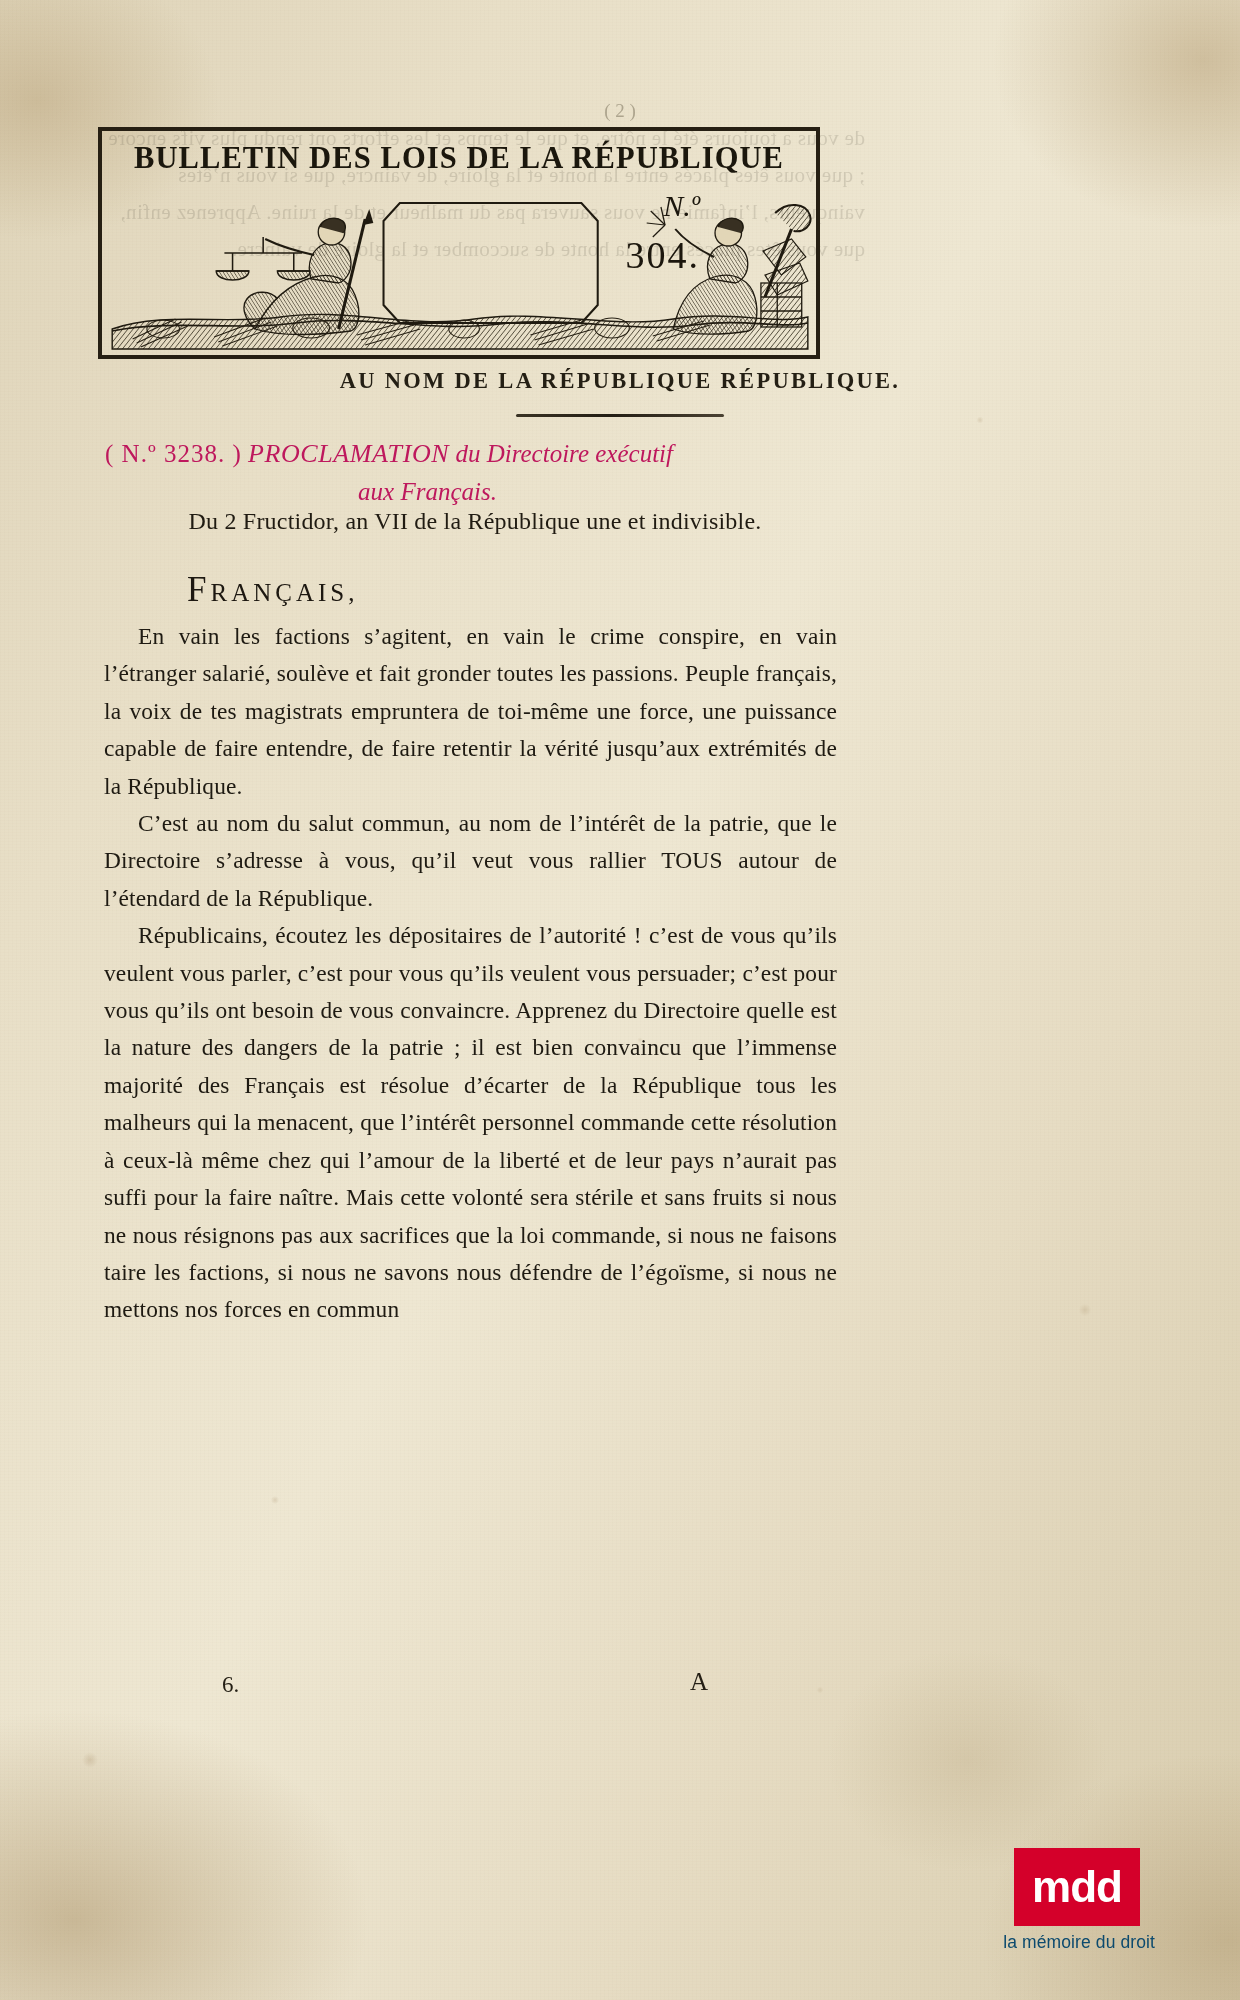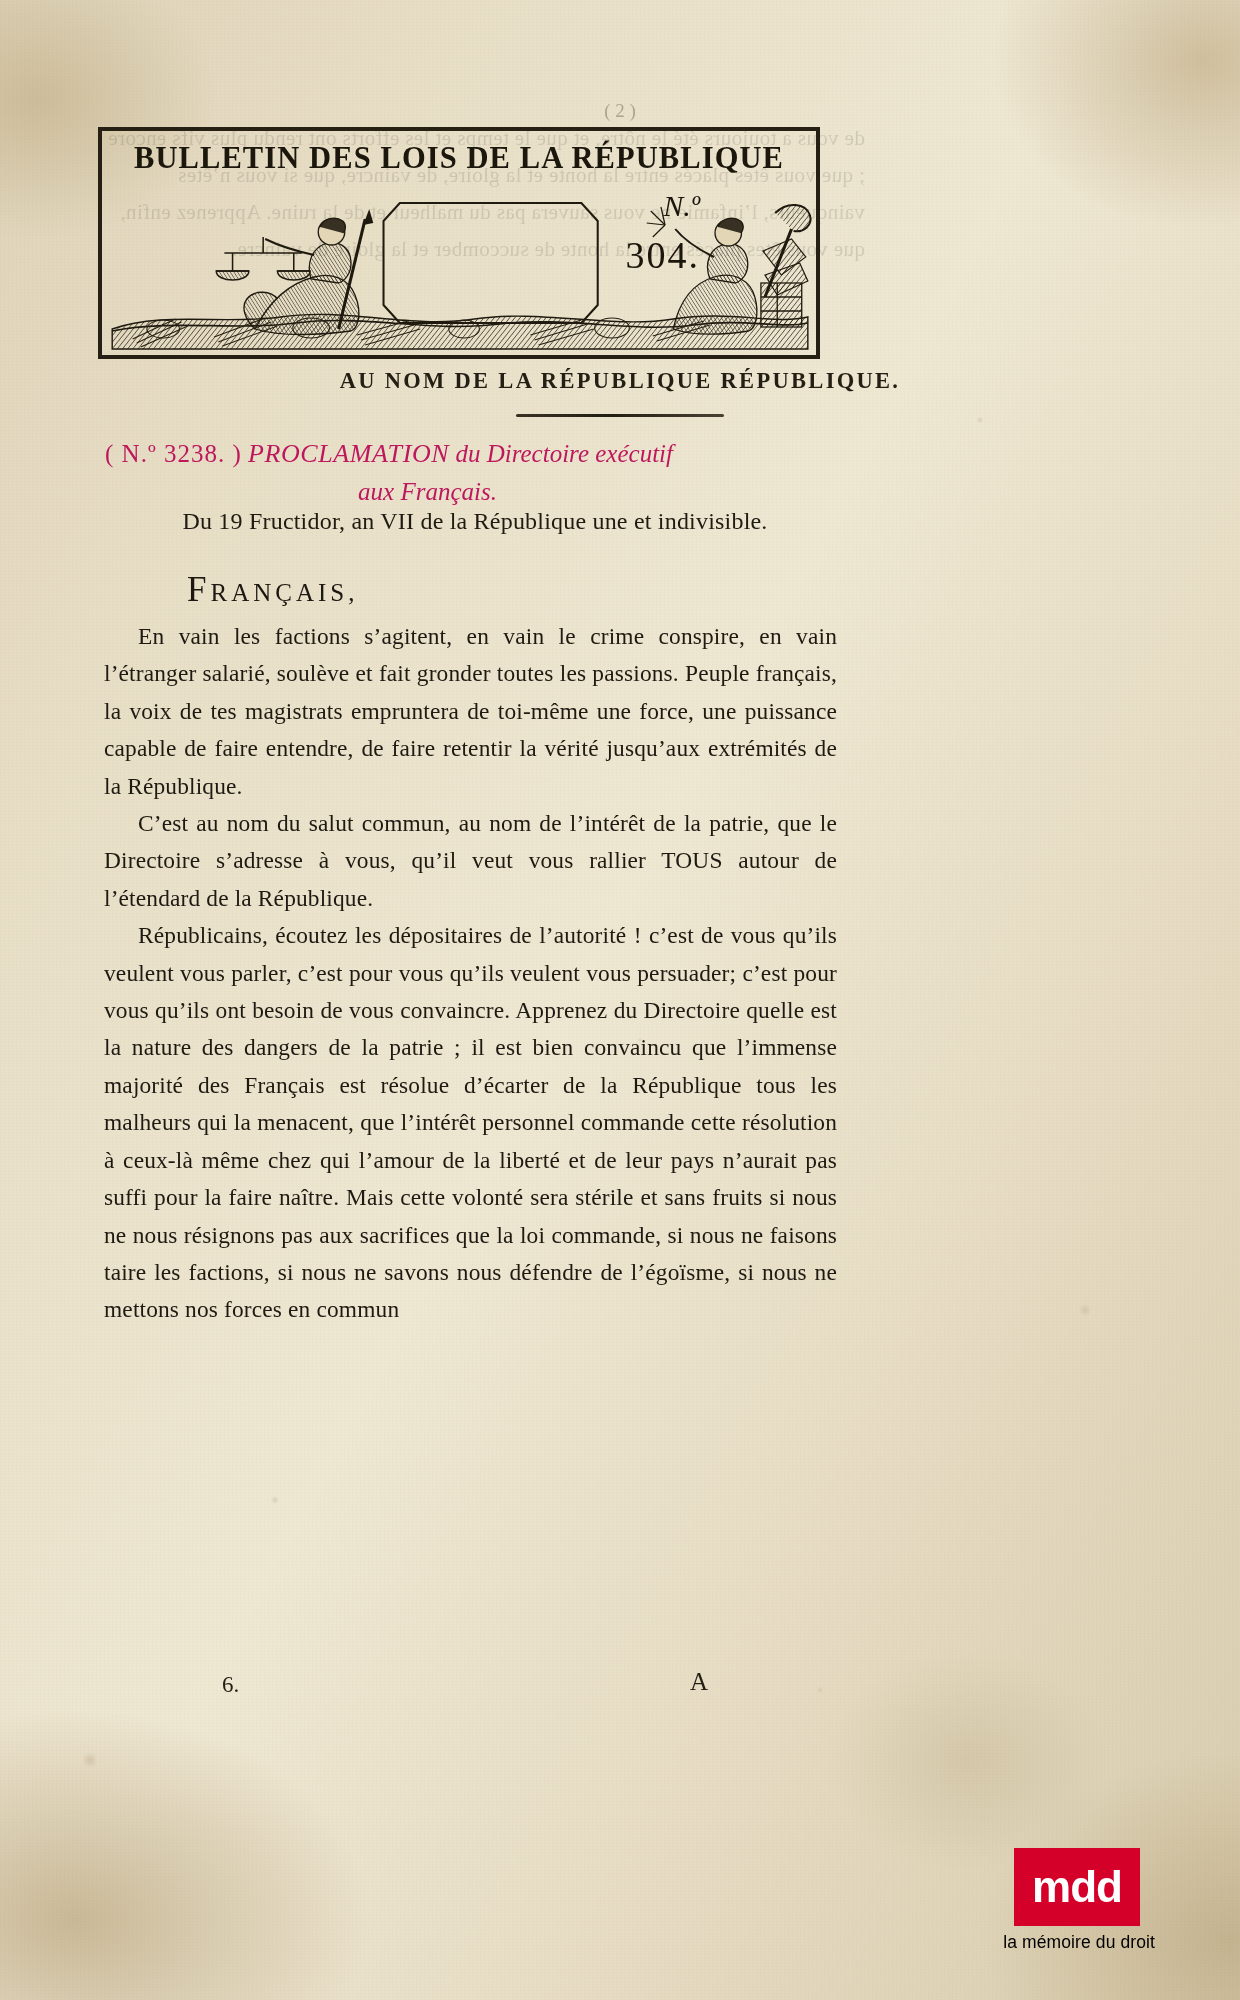--- a/index.html
+++ b/index.html
@@ -123,21 +123,21 @@
   
   .logo{ position:absolute; left:855px; top:1848px; width:300px; }
   .logo-mark{
     width:126px; height:78px; background:#d4002a;
     display:flex; align-items:center; justify-content:center;
     color:#fff; font-size:44px; font-weight:700; letter-spacing:-1px;
     font-family:"Liberation Sans", sans-serif;
     margin-left:159px;
   }
   .logo-text{
-    margin-top:6px; text-align:right; color:#000000;
+    margin-top:6px; text-align:right; color:#0c4a6e;
     font-size:17.5px; font-family:"Liberation Sans", sans-serif; letter-spacing:.1px;
   }
 </style>
 </head>
 <body>
 
 <div id="paper"></div>
 <div id="grain"></div>
 <div id="foxing"></div>
 
@@ -264,21 +264,21 @@
   <div class="sub-title">AU NOM DE LA RÉPUBLIQUE RÉPUBLIQUE.</div>
   <div class="rule"></div>
 
   <div class="proc-head">
     <span class="num">( N.º 3238. )</span>
     <span class="pc">PROCLAMATION</span>
     <span class="it">du Directoire exécutif</span>
     <span class="line2">aux Français.</span>
   </div>
 
-  <div class="date-line">Du 19 Fructidor, an VII de la République une et indivisible.</div>
+  <div class="date-line">Du 2 Fructidor, an VII de la République une et indivisible.</div>
 
   <div class="salut">
     <span class="drop">F</span><span>RANÇAIS,</span>
   </div>
 
   <div class="body">
     <p>En vain les factions s’agitent, en vain le crime conspire, en vain l’étranger salarié, soulève et fait gronder toutes les passions. Peuple français, la voix de tes magistrats empruntera de toi-même une force, une puissance capable de faire entendre, de faire retentir la vérité jusqu’aux extrémités de la République.</p>
     <p>C’est au nom du salut commun, au nom de l’intérêt de la patrie, que le Directoire s’adresse à vous, qu’il veut vous rallier TOUS autour de l’étendard de la République.</p>
     <p>Républicains, écoutez les dépositaires de l’autorité ! c’est de vous qu’ils veulent vous parler, c’est pour vous qu’ils veulent vous persuader; c’est pour vous qu’ils ont besoin de vous convaincre. Apprenez du Directoire quelle est la nature des dangers de la patrie ; il est bien convaincu que l’immense majorité des Français est résolue d’écarter de la République tous les malheurs qui la menacent, que l’intérêt personnel commande cette résolution à ceux-là même chez qui l’amour de la liberté et de leur pays n’aurait pas suffi pour la faire naître. Mais cette volonté sera stérile et sans fruits si nous ne nous résignons pas aux sacrifices que la loi commande, si nous ne faisons taire les factions, si nous ne savons nous défendre de l’égoïsme, si nous ne mettons nos forces en commun</p>
   </div>

